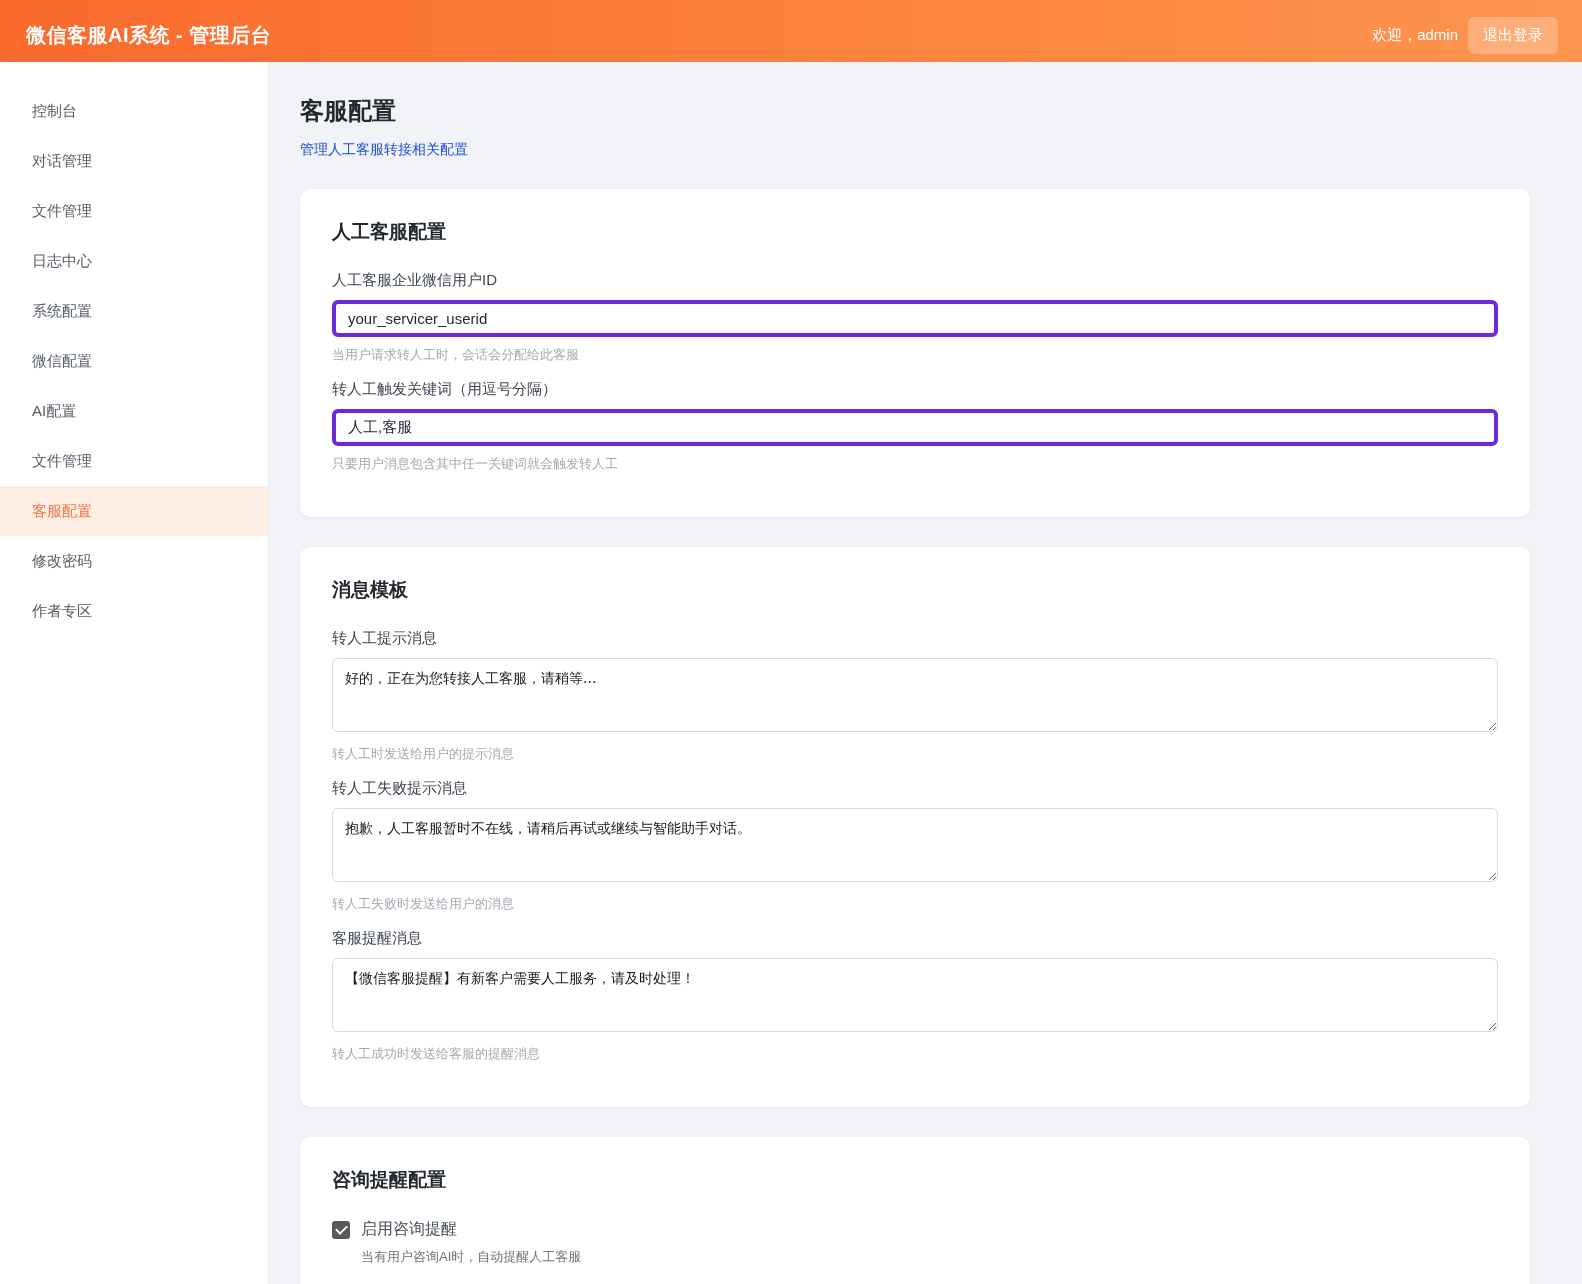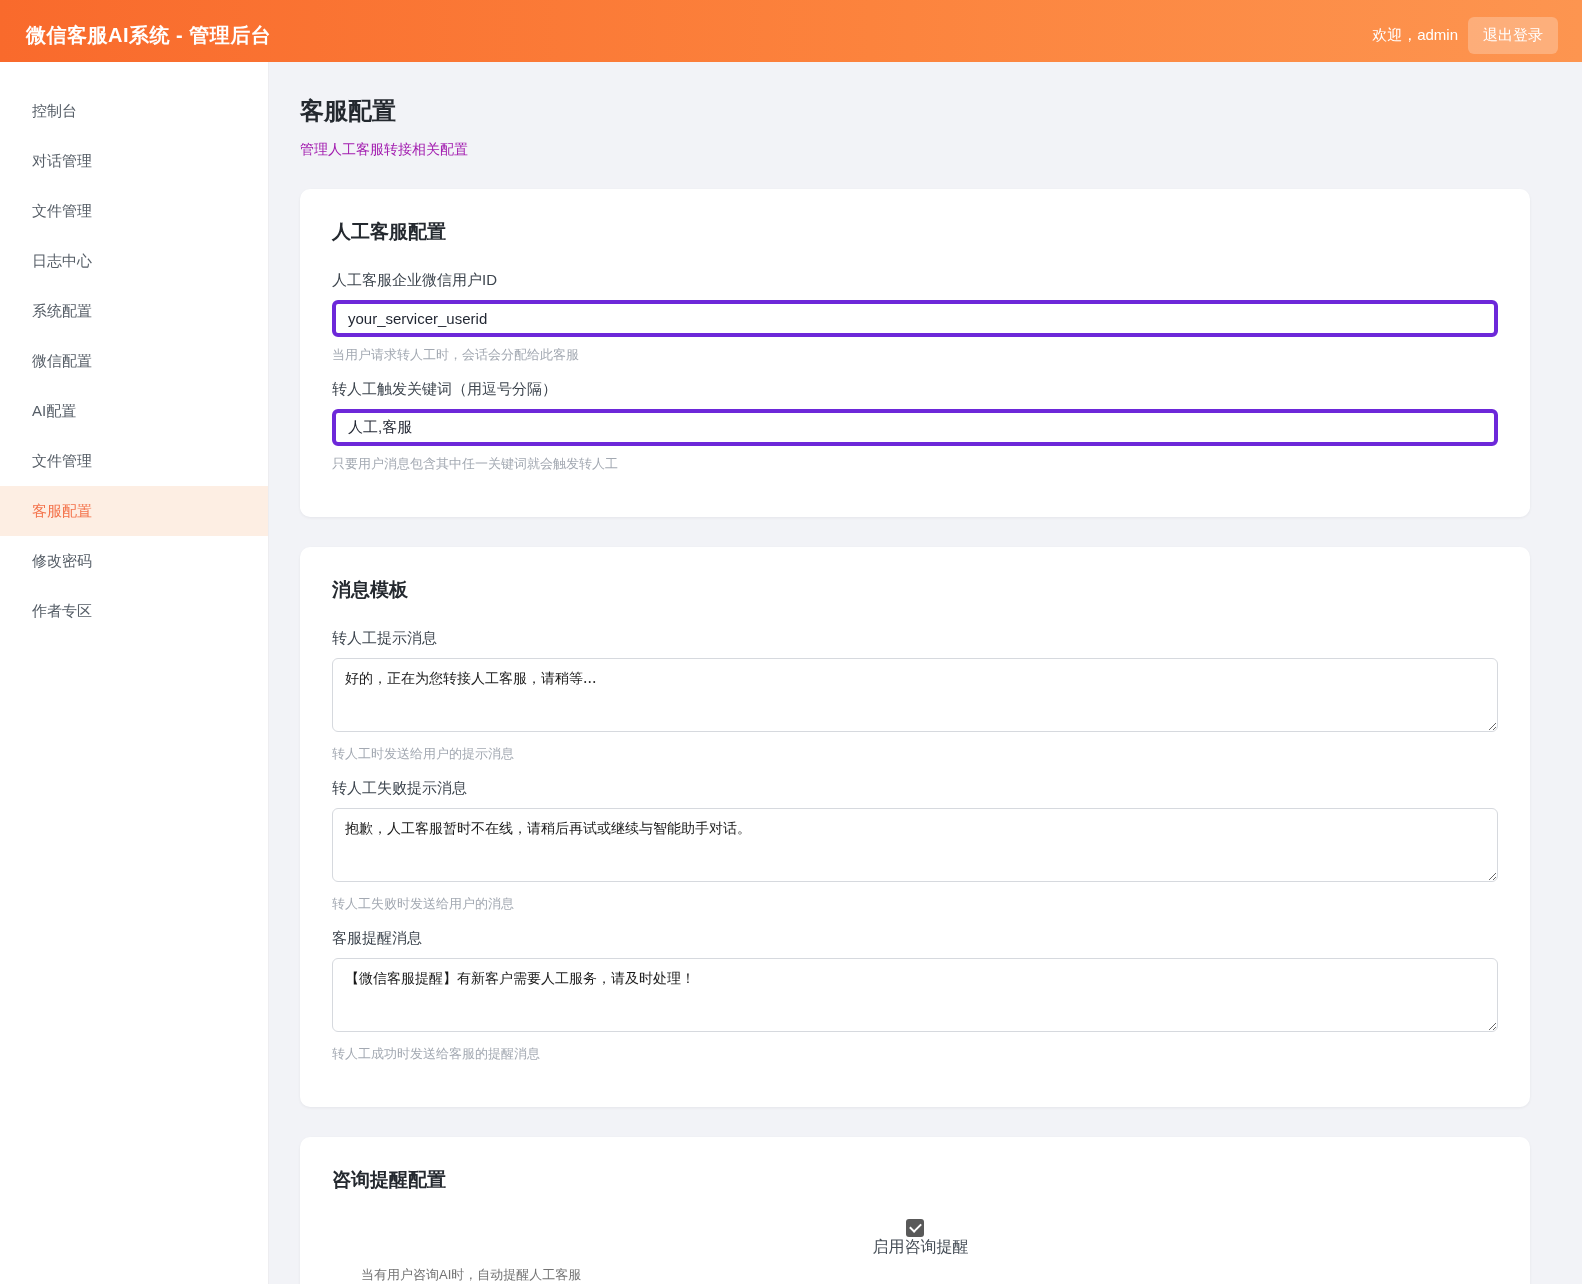--- a/index.html
+++ b/index.html
@@ -56,21 +56,21 @@
     background: #fdeee3;
     color: #f4734b;
   }
 
   .main {
     flex: 1;
     padding: 33px 52px 0 31px;
     overflow: hidden;
   }
   .page-title { font-size: 24px; font-weight: bold; color: #24292f; }
-  .page-subtitle { font-size: 14px; color: #a21caf; margin-top: 14px; font-family: Liberation Serif, serif; }
+  .page-subtitle { font-size: 14px; color: #1d4ed8; margin-top: 14px; font-family: Liberation Serif, serif; }
 
   
   .card {
     background: #fff;
     border-radius: 10px;
     box-shadow: 0 1px 3px rgba(20,25,40,0.06);
     padding: 30px 32px 44px 32px;
     margin-top: 30px;
   }
   .card-title { font-size: 19px; font-weight: bold; color: #24292f; margin-bottom: 26px; }
@@ -100,21 +100,21 @@
     color: #1a1a1a;
     font-family: "DejaVu Serif", serif;
     outline: none;
     resize: both;
     background: #fff;
     line-height: 1.5;
   }
   .form-help { font-size: 13px; color: #a3a9b2; margin-top: 9px; }
 
   
-  .checkbox-row { display: flex; align-items: center; margin-top: 2px; flex-direction: column; }
+  .checkbox-row { display: flex; align-items: center; margin-top: 2px; }
   .checkbox {
     appearance: none;
     -webkit-appearance: none;
     width: 18px;
     height: 18px;
     border-radius: 3px;
     background: #595959;
     position: relative;
     cursor: pointer;
     flex: 0 0 18px;

